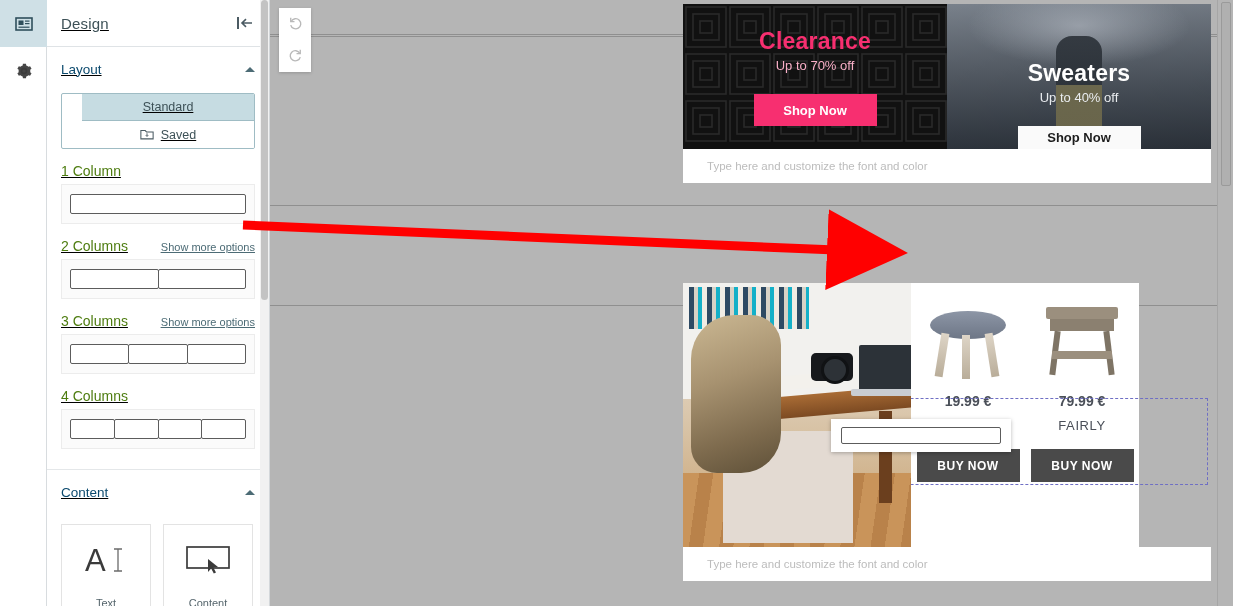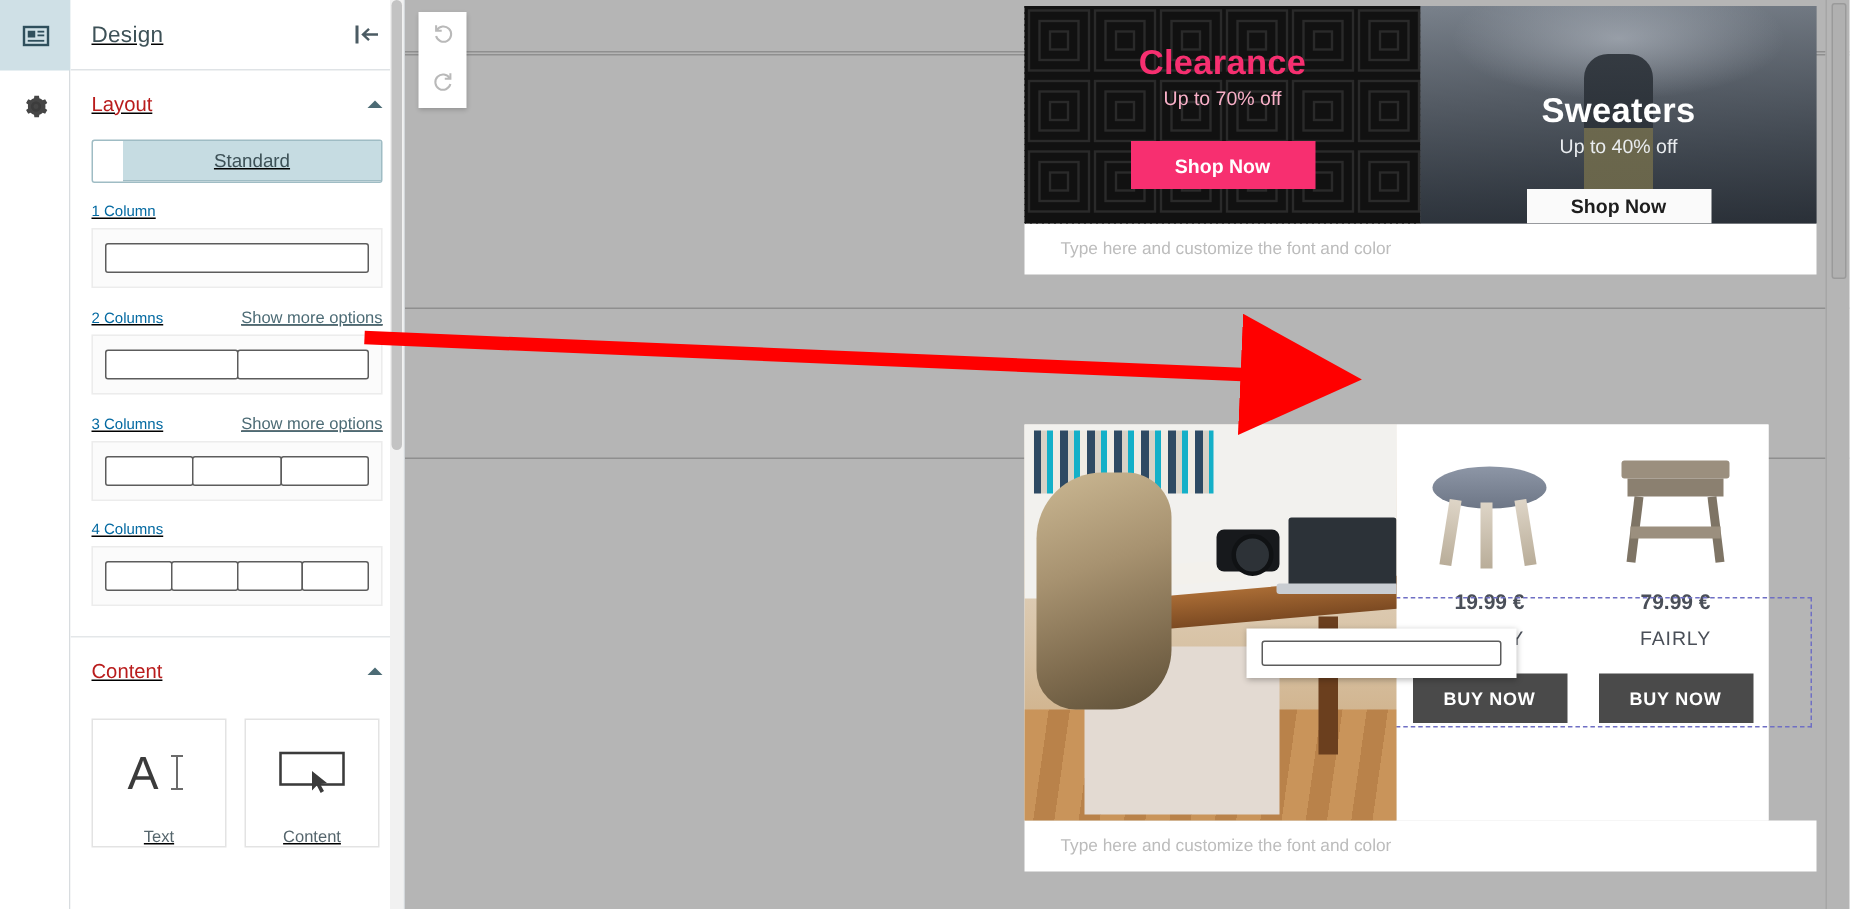--- a/index.html
+++ b/index.html
@@ -45,21 +45,21 @@
     font-size: 15px; color: #3d5157; letter-spacing: .2px;
   }
   .collapse-icon { cursor: pointer; line-height: 0; }
 
   .section-head {
     height: 44px;
     display: flex; align-items: center; justify-content: space-between;
     padding: 0 14px;
     cursor: pointer;
   }
-  .section-head .s-title { font-size: 13.5px; color: #b91c1c; }
+  .section-head .s-title { font-size: 13.5px; color: #0c4a6e; }
   .caret {
     width: 0; height: 0;
     border-left: 5px solid transparent;
     border-right: 5px solid transparent;
     border-bottom: 5px solid #4c6b75;
   }
 
   .seg {
     margin: 2px 14px 0 14px;
     border: 1px solid #9fbcc4;
@@ -74,21 +74,21 @@
     background: #ffffff;
     cursor: pointer;
   }
   .seg-item.active { background: #c6dce2; border-bottom: 1px solid #9fbcc4; }
   .seg-item .folder-ico { margin-right: 7px; line-height: 0; }
 
   .col-label-row {
     display: flex; align-items: baseline; justify-content: space-between;
     padding: 14px 14px 5px 14px;
   }
-  .col-label { font-size: 10px; color: #0369a1; }
+  .col-label { font-size: 14px; color: #4d7c0f; }
   .more-link {
     font-size: 11px; color: #4c6b75;
     text-decoration: underline; cursor: pointer;
   }
 
   .layout-card {
     margin: 0 14px;
     background: #fbfbfb;
     border: 1px solid #ececec;
     padding: 9px 8px;
@@ -237,21 +237,21 @@
     display: flex; align-items: center; justify-content: center;
     z-index: 20;
   }
   .drag-ghost .gcell {
     width: 160px; height: 17px;
     border: 1px solid #5c5c5c; border-radius: 2px;
     background: #ffffff;
   }
 
   
-  .prod-row { display: flex; width: 496px; background: #ffffff; }
+  .prod-row { display: flex; width: 456px; background: #ffffff; }
   .prod-photo {
     width: 264px; height: 264px;
     position: relative; overflow: hidden;
     background: linear-gradient(180deg,#efe9e2 0%, #d8c3a6 55%, #c79f6d 100%);
   }
   .pp-wall { position:absolute; left:0; top:0; width:100%; height:44%; background:#f2f1ee; }
   .pp-shelf { position:absolute; left:6px; top:4px; width:120px; height:42px;
      background: repeating-linear-gradient(90deg,#2e4a63 0 5px,#d8d2c6 5px 9px,#14b0c8 9px 13px,#f0ece4 13px 18px); }
   .pp-desk {
     position:absolute; left:58px; top:108px; width:216px; height:22px;
@@ -356,20 +356,29 @@
     </div>
 
     <div class="section-head">
       <span class="s-title">Layout</span>
       <span class="caret"></span>
     </div>
 
     <div class="seg">
       <div class="seg-item active">
         <span>Standard</span>
+      </div>
+      <div class="seg-item">
+        <span class="folder-ico">
+          <svg width="14" height="13" viewBox="0 0 16 14">
+            <path d="M1 2.5h5l1.4 1.6H15V12H1z" fill="none" stroke="#4b5b63" stroke-width="1.2"></path>
+            <path d="M8 5.6v3.3M6.6 7.8L8 9.2l1.4-1.4" fill="none" stroke="#4b5b63" stroke-width="1.1"></path>
+          </svg>
+        </span>
+        <span>Saved</span>
       </div>
     </div>
 
     <div class="col-label-row">
       <span class="col-label">1 Column</span>
     </div>
     <div class="layout-card">
       <div class="layout-row">
         <div class="layout-cell"></div>
       </div>

